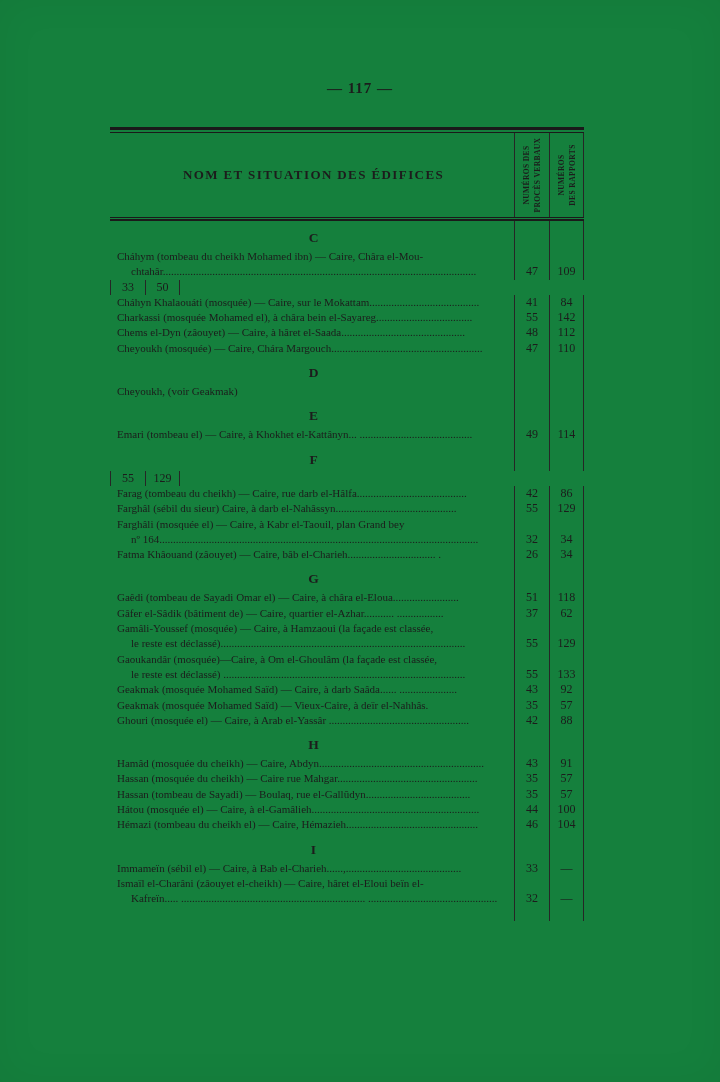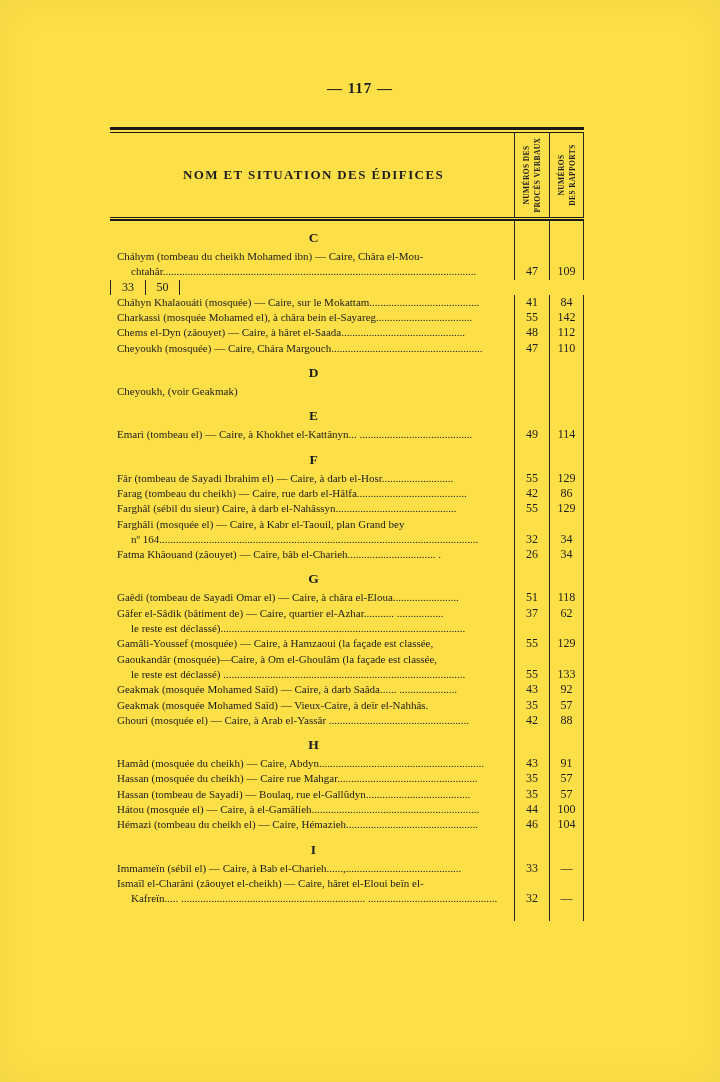--- a/index.html
+++ b/index.html
@@ -1,19 +1,19 @@
 <!DOCTYPE html>
 <html><head>
 <meta charset="utf-8">
 <style>
   * { margin:0; padding:0; box-sizing:border-box; }
   html,body { background:#e8e8e6; }
   .page {
     position:relative; width:720px; height:1082px; margin:0 auto;
-    background:#fde047; overflow:hidden;
+    background:#15803d; overflow:hidden;
     font-family:"Liberation Serif","DejaVu Serif",serif; color:#1c1c1c;
     box-shadow: inset 0 0 40px rgba(0,0,0,0.05);
   }
   .page-number {
     position:absolute; top:80px; left:0; width:100%;
     text-align:center; font-weight:bold; font-size:15px; letter-spacing:1px;
   }
   .table { position:absolute; left:110px; top:127px; width:474px; }
   .rule-top { height:6px; border-top:3px solid #1a1a1a; border-bottom:1px solid #1a1a1a; }
   .rule-mid { height:4px; border-top:1px solid #1a1a1a; border-bottom:2px solid #1a1a1a; }
@@ -184,23 +184,20 @@
           </div>
         </div>
         <div class="row section-row">
           <div class="cell-main">
             <div class="letter">F</div>
           </div>
           <div class="cell-num"></div>
           <div class="cell-num last"></div>
         </div>
         <div class="row entry-row">
-          <div class="cell-main">
-            <div class="line">Fâr (tombeau de Sayadi Ibrahim el) — Caire, à darb el-Hosr..........................</div>
-          </div>
           <div class="cell-num">
             <span>55</span>
           </div>
           <div class="cell-num last">
             <span>129</span>
           </div>
         </div>
         <div class="row entry-row">
           <div class="cell-main">
             <div class="line">Farag (tombeau du cheikh) — Caire, rue darb el-Hâlfa........................................</div>
@@ -270,22 +267,22 @@
           </div>
           <div class="cell-num">
             <span>37</span>
           </div>
           <div class="cell-num last">
             <span>62</span>
           </div>
         </div>
         <div class="row entry-row">
           <div class="cell-main">
+            <div class="line">Gamâli-Youssef (mosquée) — Caire, à Hamzaoui (la façade est classée,</div>
             <div class="line wrap">le reste est déclassé).........................................................................................</div>
-            <div class="line">Gamâli-Youssef (mosquée) — Caire, à Hamzaoui (la façade est classée,</div>
           </div>
           <div class="cell-num">
             <span>55</span>
           </div>
           <div class="cell-num last">
             <span>129</span>
           </div>
         </div>
         <div class="row entry-row">
           <div class="cell-main">

